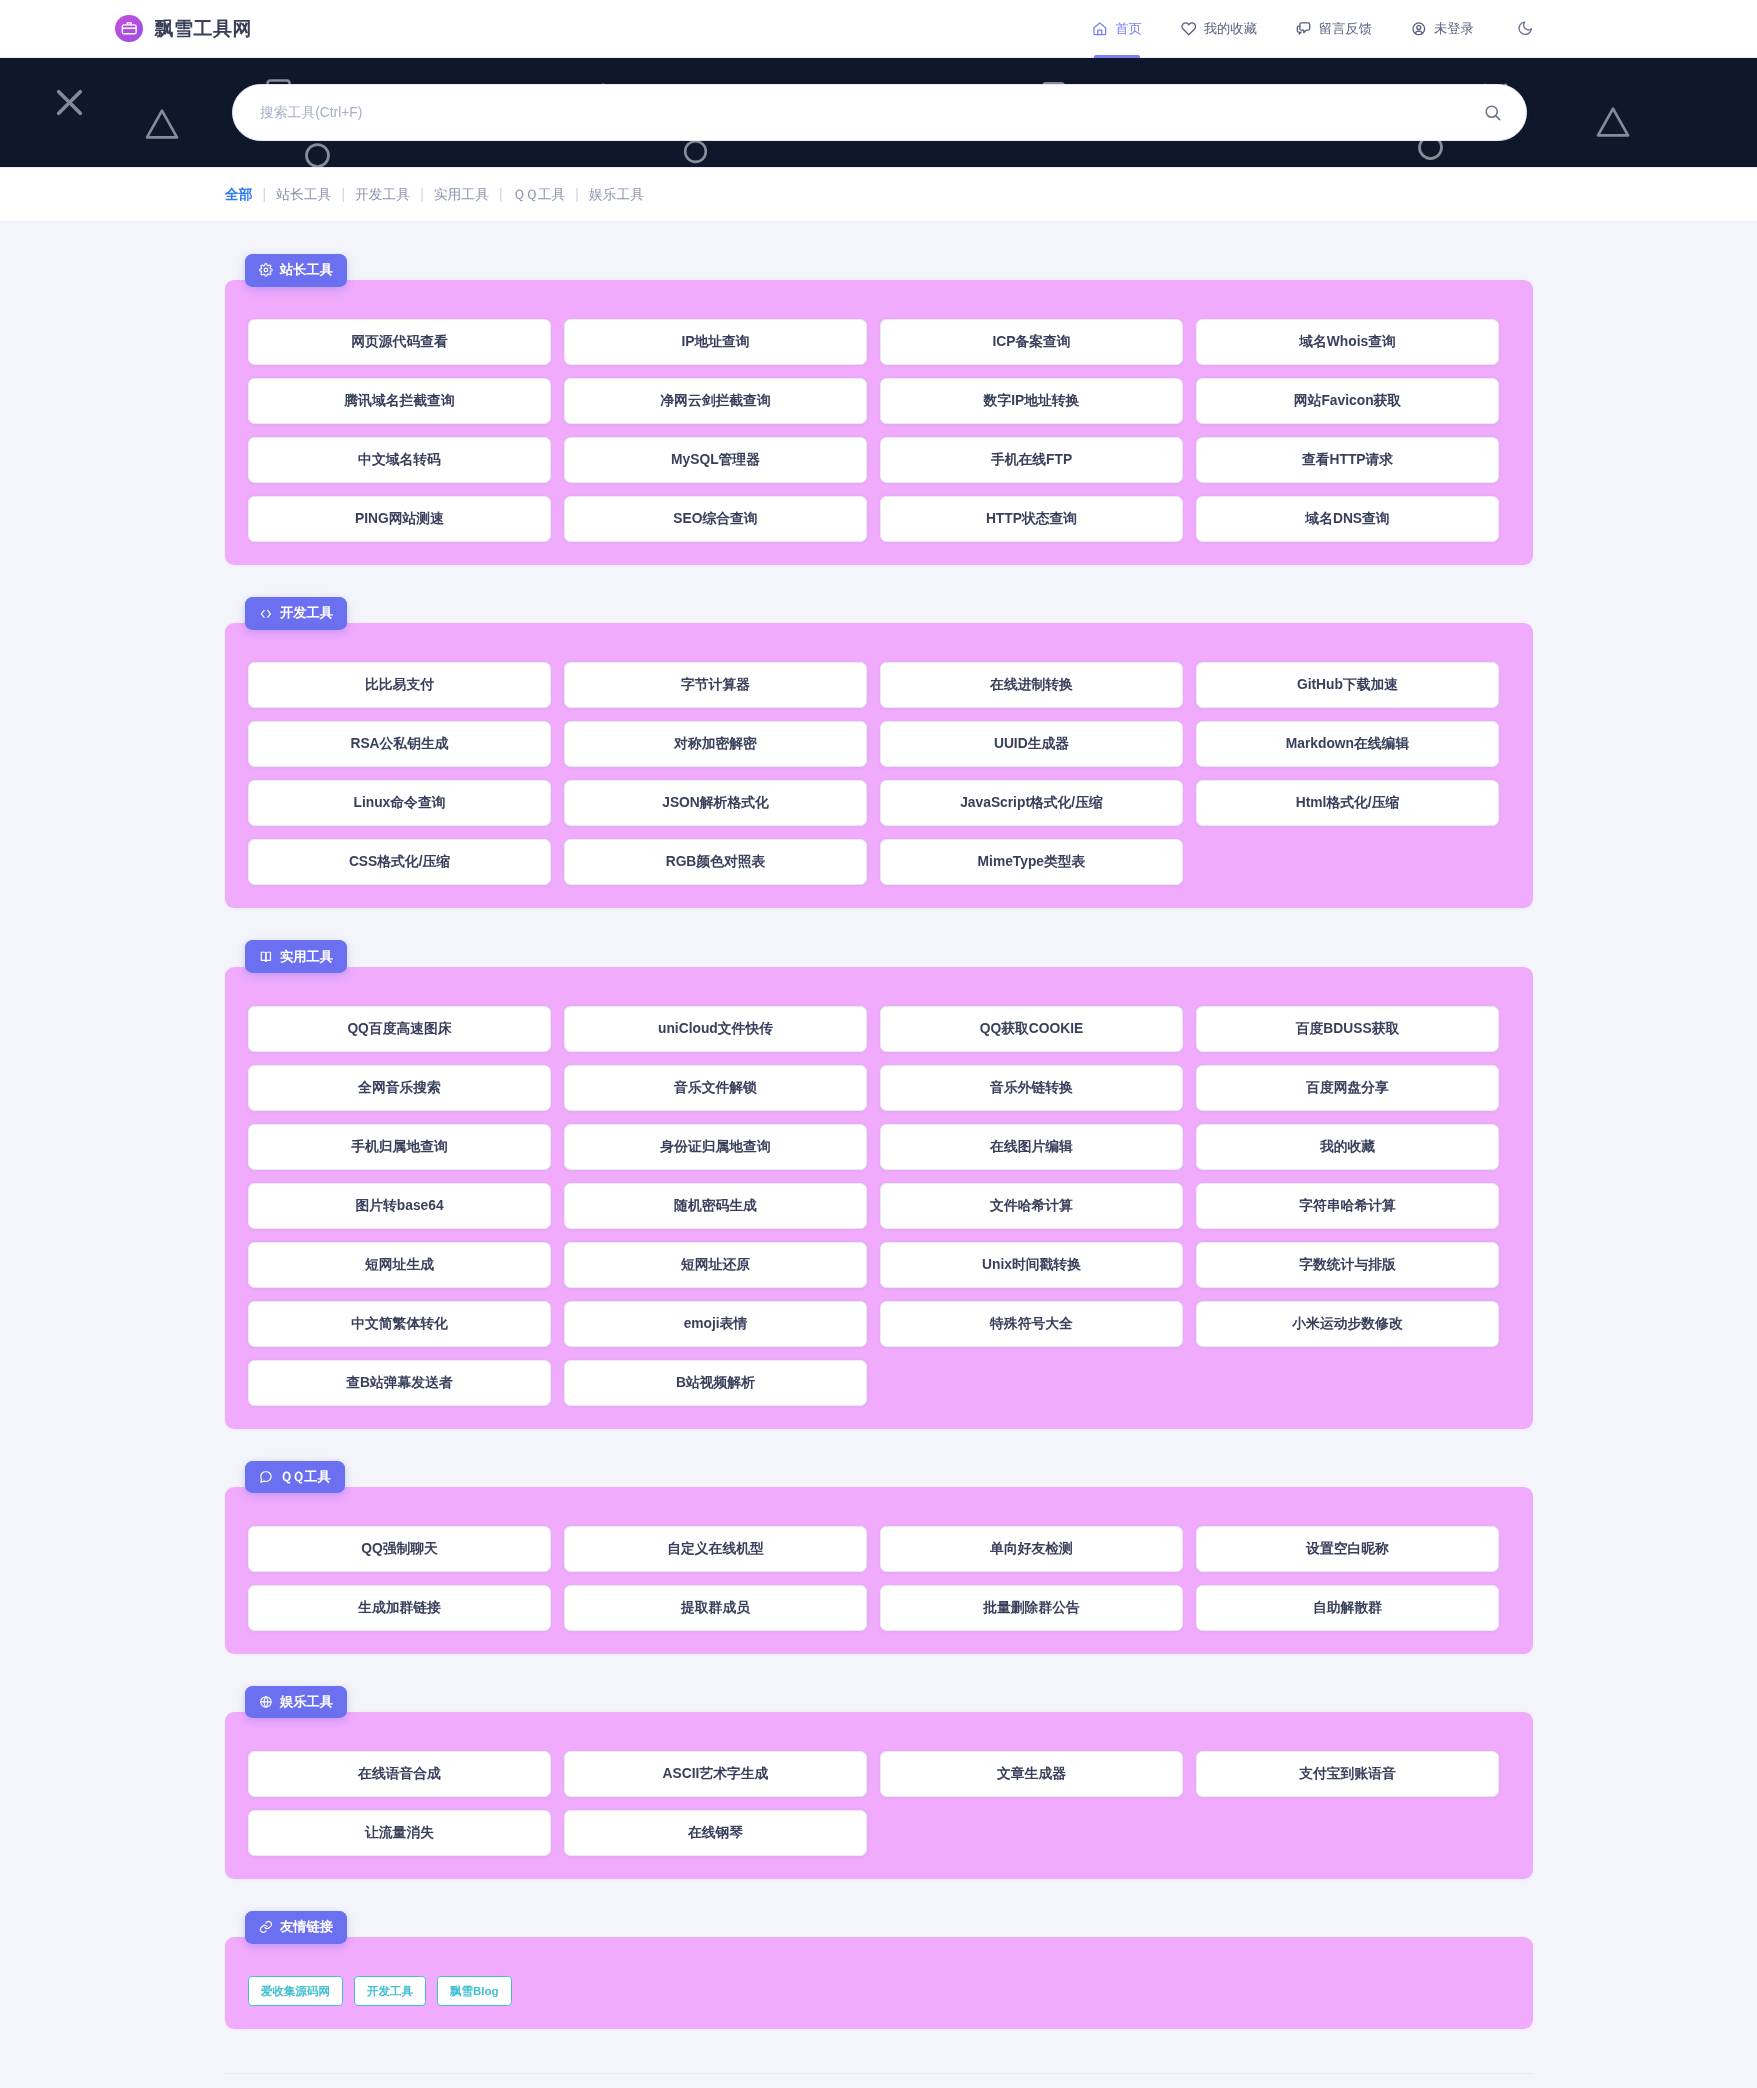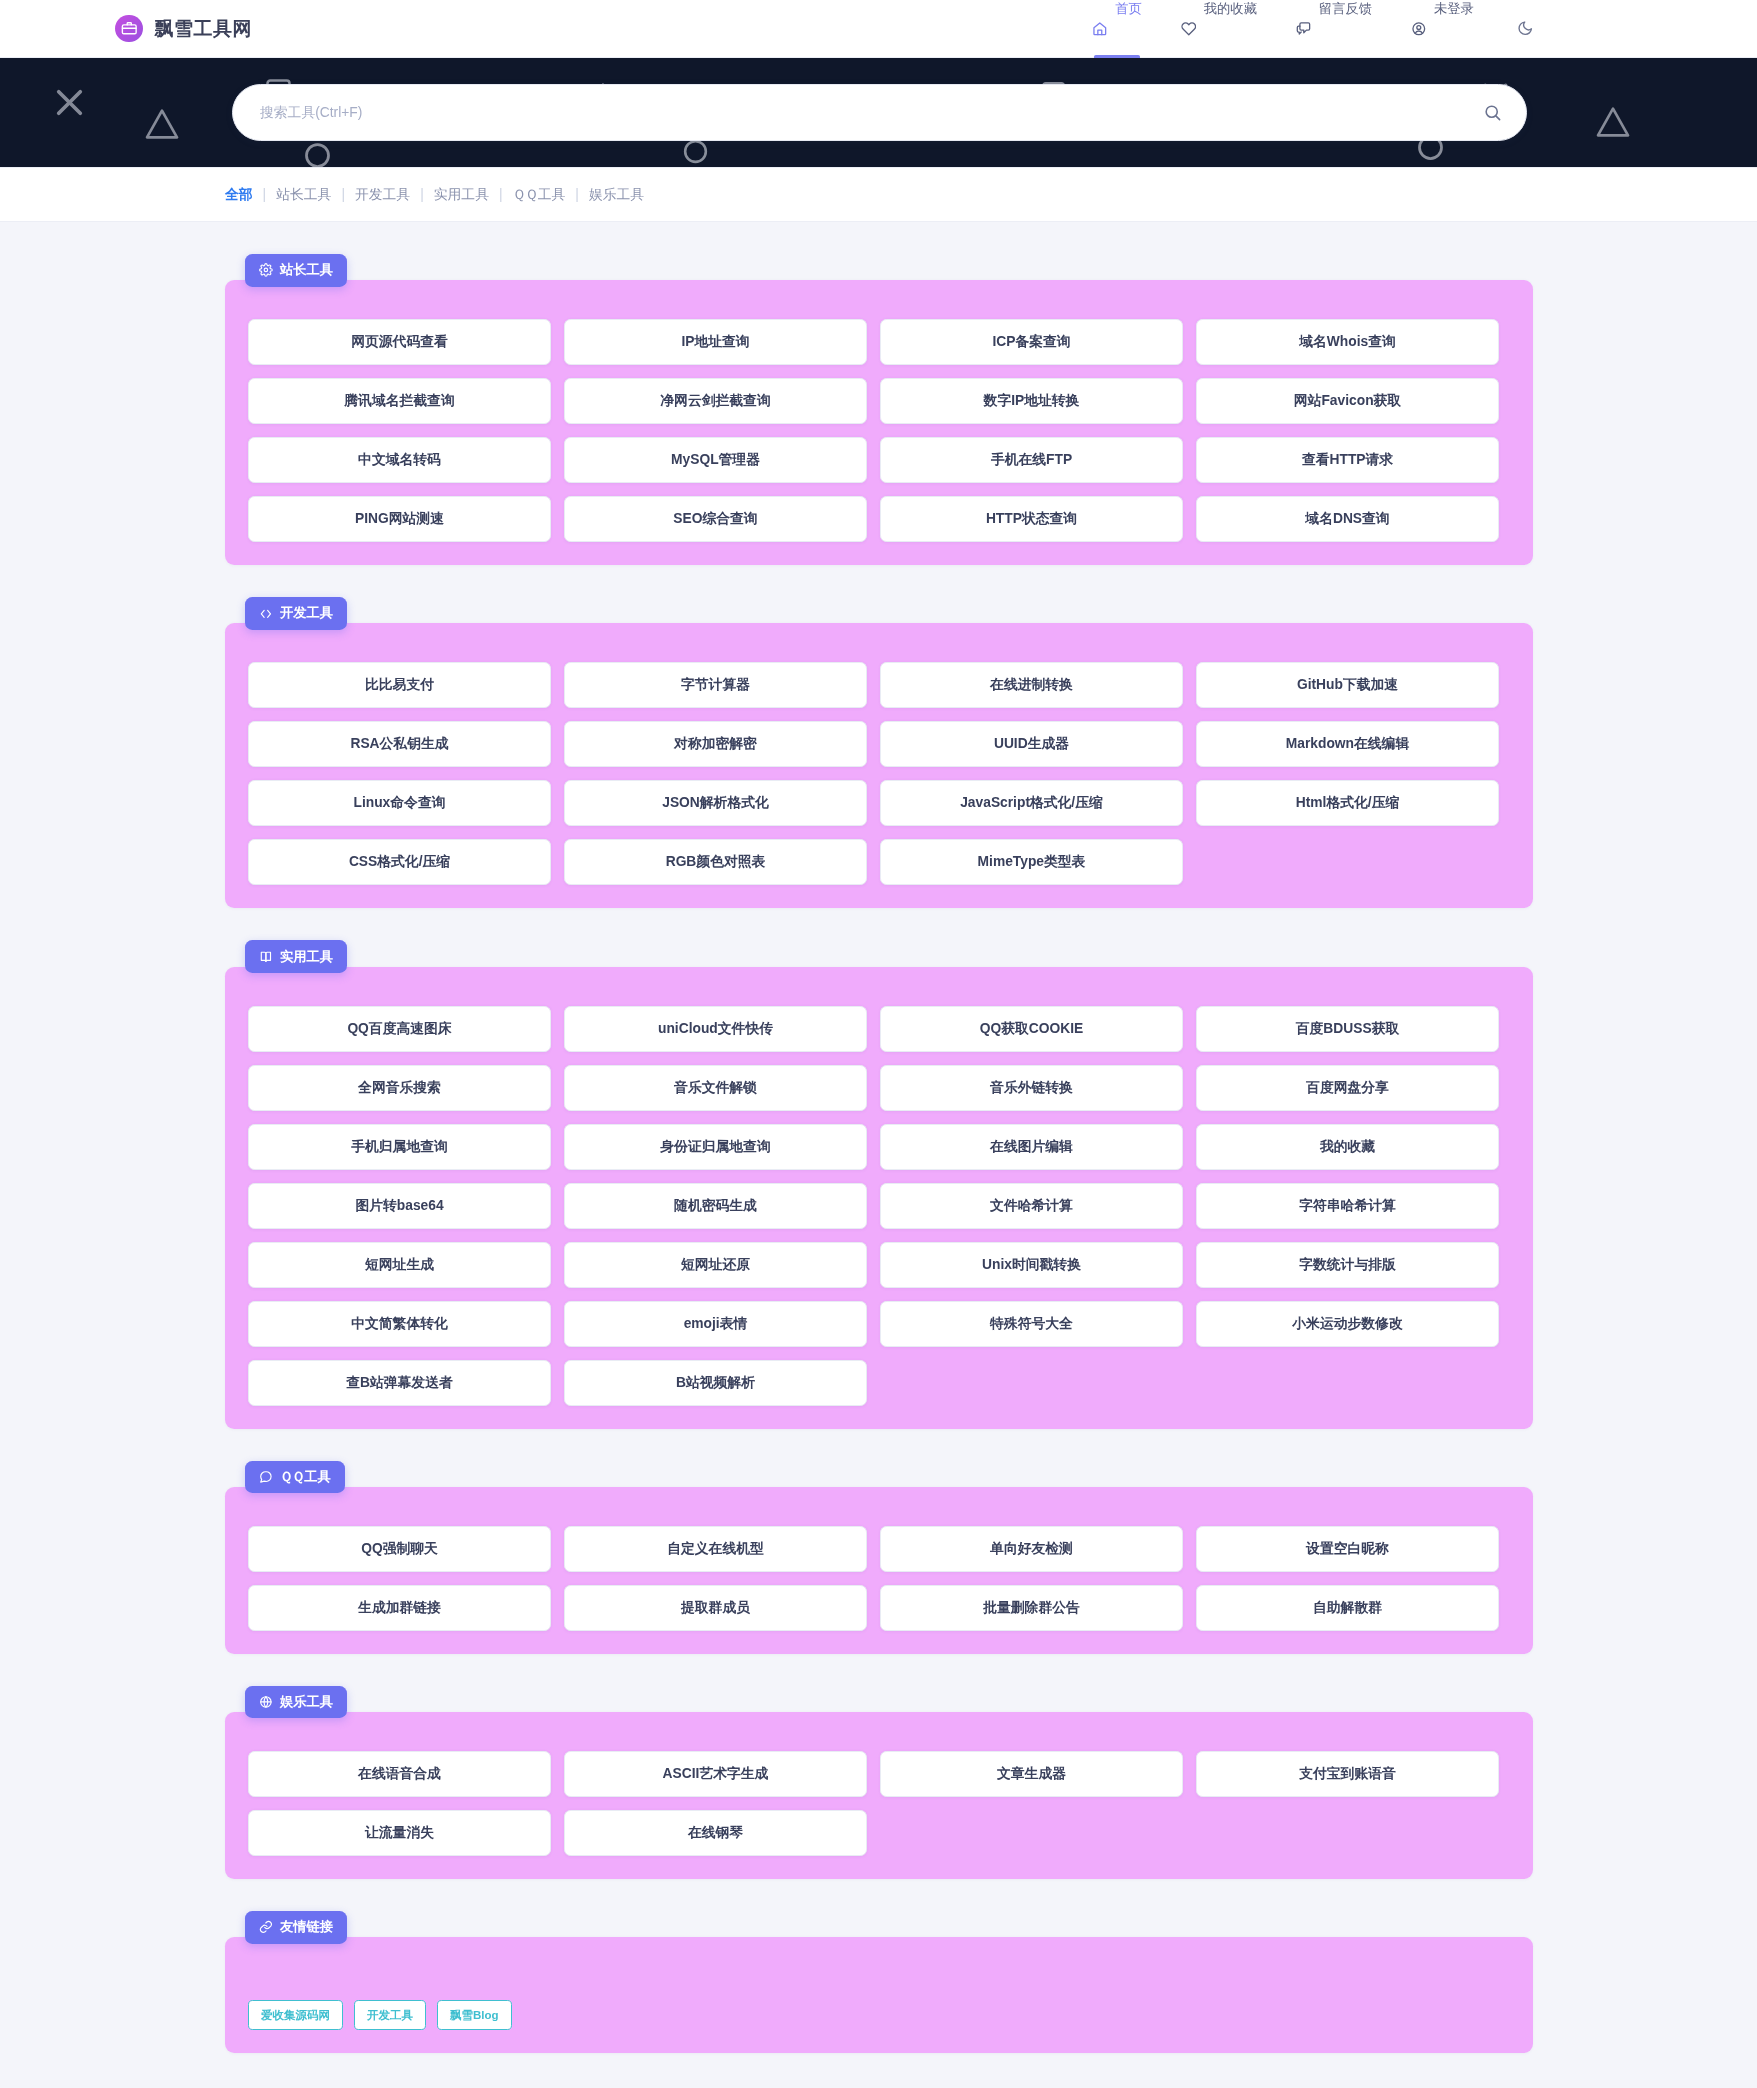--- a/index.html
+++ b/index.html
@@ -25,21 +25,21 @@
   .brand-logo {
     width: 27.5px; height: 27.5px; border-radius: 50%;
     background: linear-gradient(135deg, #c44fe0 0%, #9b4fe0 100%);
     display: flex; align-items: center; justify-content: center;
   }
   .brand-name {
     font-size: 19px; font-weight: bold; color: #3b4059; letter-spacing: 0.5px;
   }
   .nav { display: flex; align-items: center; gap: 39px; height: 58px; }
   .nav-item {
-    display: flex; gap: 7.3px;
+    display: flex; align-items: center; gap: 7.3px;
     font-size: 13.3px; color: #585f7d; height: 58px; position: relative;
     cursor: pointer;
   }
   .nav-item.active { color: #7b7ff0; }
   .nav-item.active::after {
     content: ""; position: absolute; left: 1.8px; right: 1.8px; bottom: 0;
     height: 2.8px; border-radius: 1.8px 1.8px 0 0; background: #7b7ff0;
   }
   .nav-icon { display: flex; align-items: center; }
   .moon-btn { display: flex; align-items: center; cursor: pointer; margin-left: 3.7px; }
@@ -105,21 +105,21 @@
     cursor: pointer;
     box-shadow: 0 0.9px 2.8px rgba(80,90,140,.07);
   }
 
   
   .links { display: flex; flex-wrap: wrap; gap: 11px; }
   .link-chip {
     border: 0.9px solid #3fbfd0; color: #3fbfd0;
     background: #fff; border-radius: 4.6px;
     font-size: 11.5px; font-weight: bold;
-    padding: 6.4px 12px; cursor: pointer; margin-top: 24px;
+    padding: 6.4px 12px; cursor: pointer;
   }
   .panel.links-panel { padding: 39px 23px 23px 23px; }
 
   
   .footer {
     margin-top: 44px;
     border-top: 0.9px solid #e8eaf2;
     padding: 35px 0 39px 0;
     text-align: center;
   }

